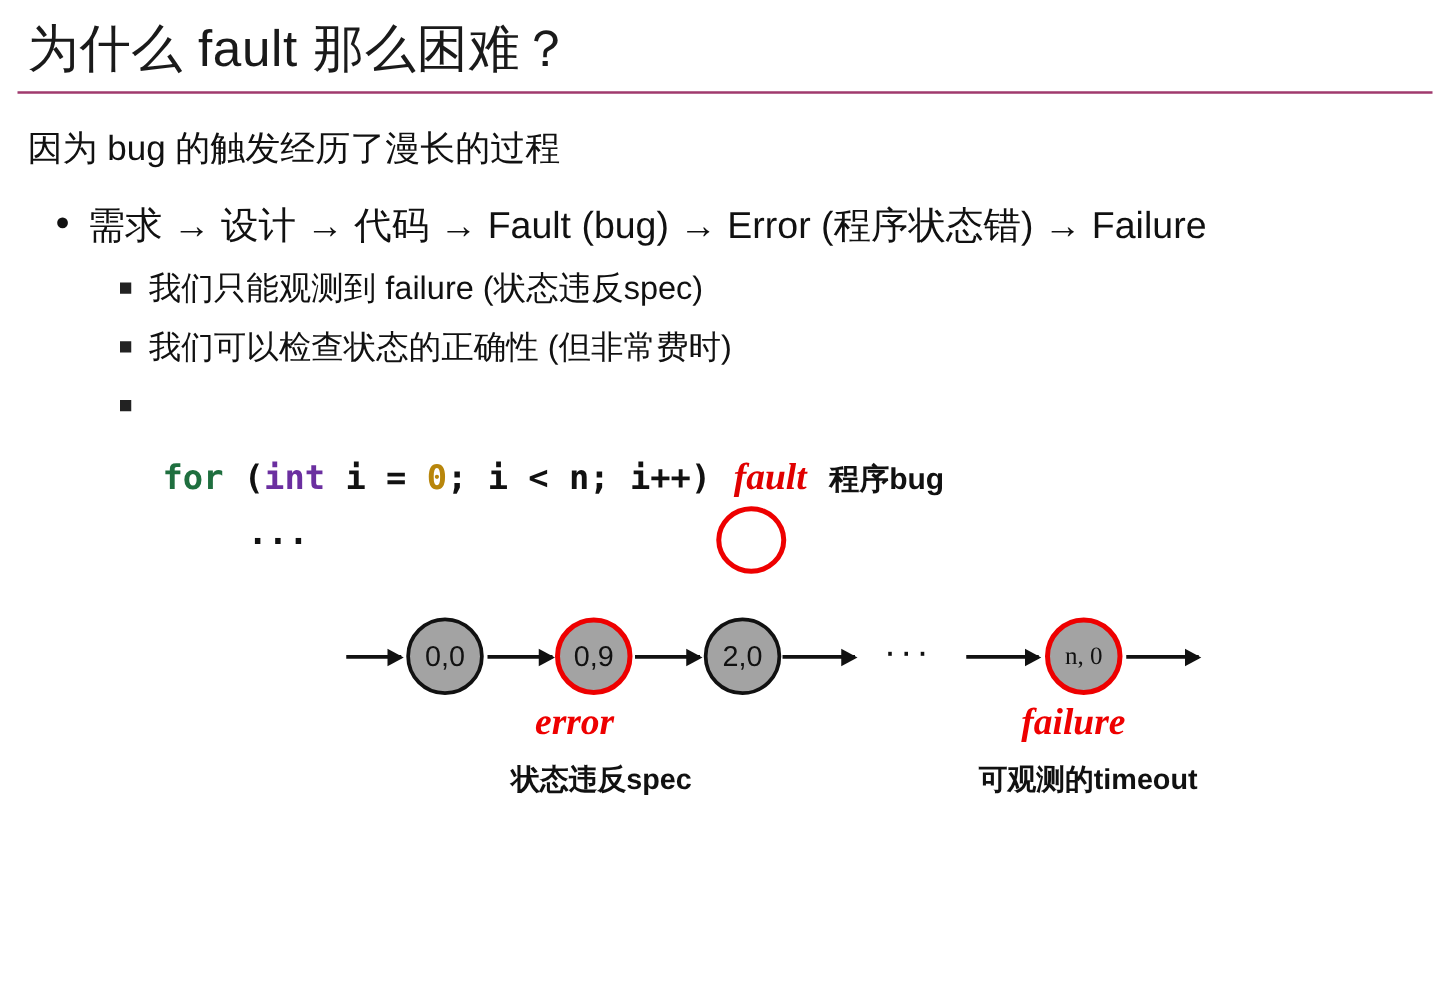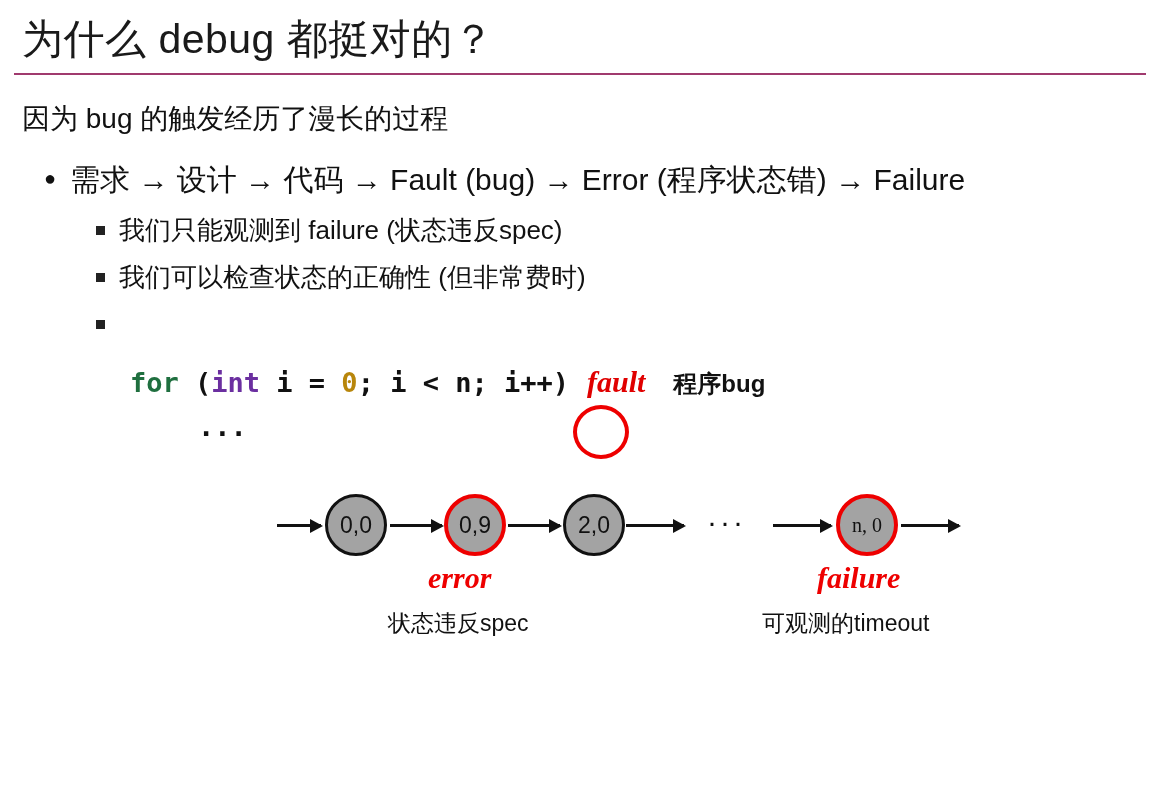--- a/index.html
+++ b/index.html
@@ -87,21 +87,21 @@
     color: #e00000;
     font-size: 30px;
     margin-left: 18px;
   }
   .fault-cn {
     font-family: "Liberation Sans", sans-serif;
     font-style: normal;
     font-weight: bold;
     color: #111;
     font-size: 24px;
-    margin-left: 28px;
+    margin-left: 18px;
   }
 
   
   .ellipse-mark {
     position: absolute;
     border: 4px solid #ee0000;
     border-radius: 50%;
     box-sizing: border-box;
   }
   #mark-ipp {
@@ -158,28 +158,29 @@
     position: absolute;
     font-family: "Liberation Serif", serif;
     font-style: italic;
     font-weight: bold;
     color: #ee0000;
     font-size: 30px;
   }
   .cn-caption {
     position: absolute;
     font-size: 23px;
-    font-weight: normal;
-    color: #111;
+    font-weight: bold;
+    color: #111;
+    margin-left: 21px;
   }
 </style>
 </head>
 <body>
 
-<div class="slide-title">为什么 debug 都挺对的？</div>
+<div class="slide-title">为什么 fault 那么困难？</div>
 <div class="title-rule"></div>
 
 <div class="subtitle">因为 bug 的触发经历了漫长的过程</div>
 
 <div class="level1">
   <span class="bullet">●</span>
   <span>需求 → 设计 → 代码 → Fault (bug) → Error (程序状态错) → Failure</span>
 </div>
 
 <div class="level2">

